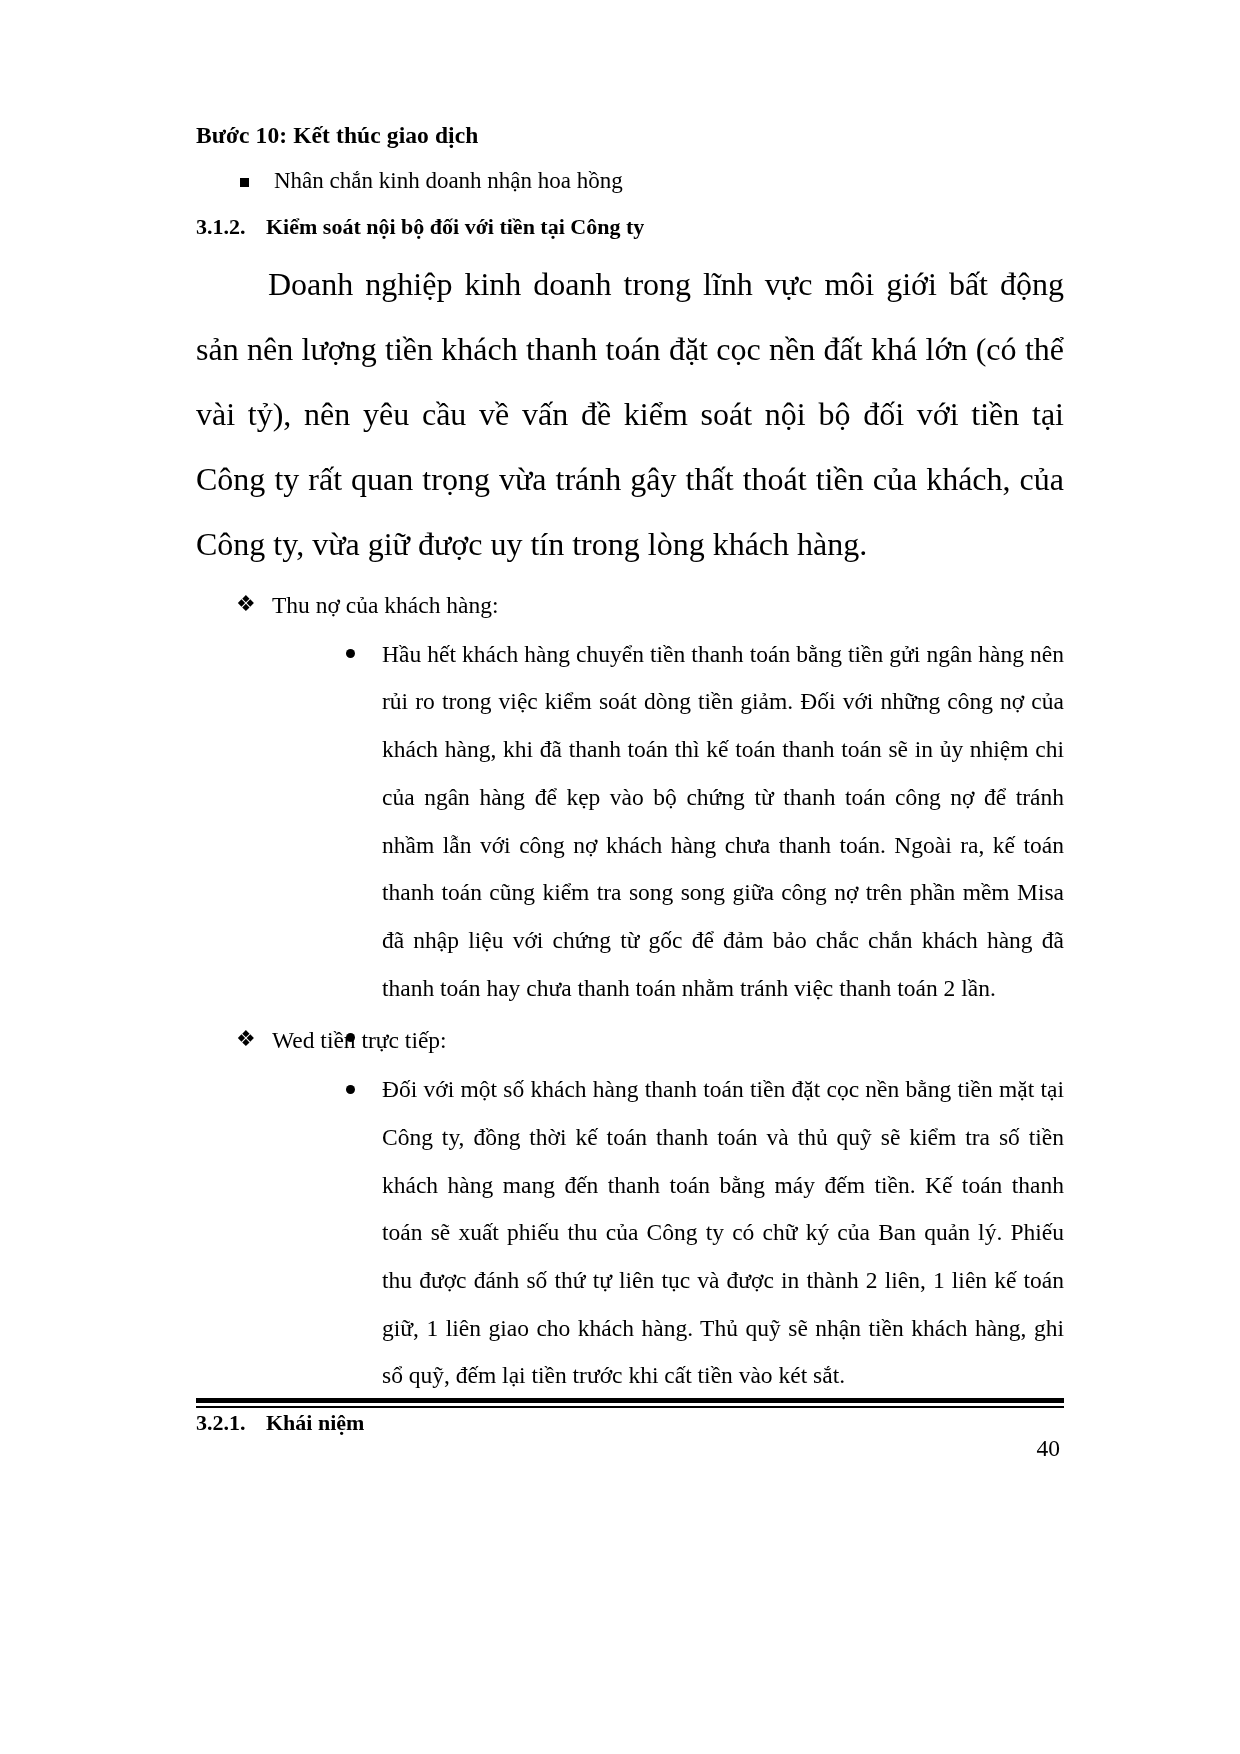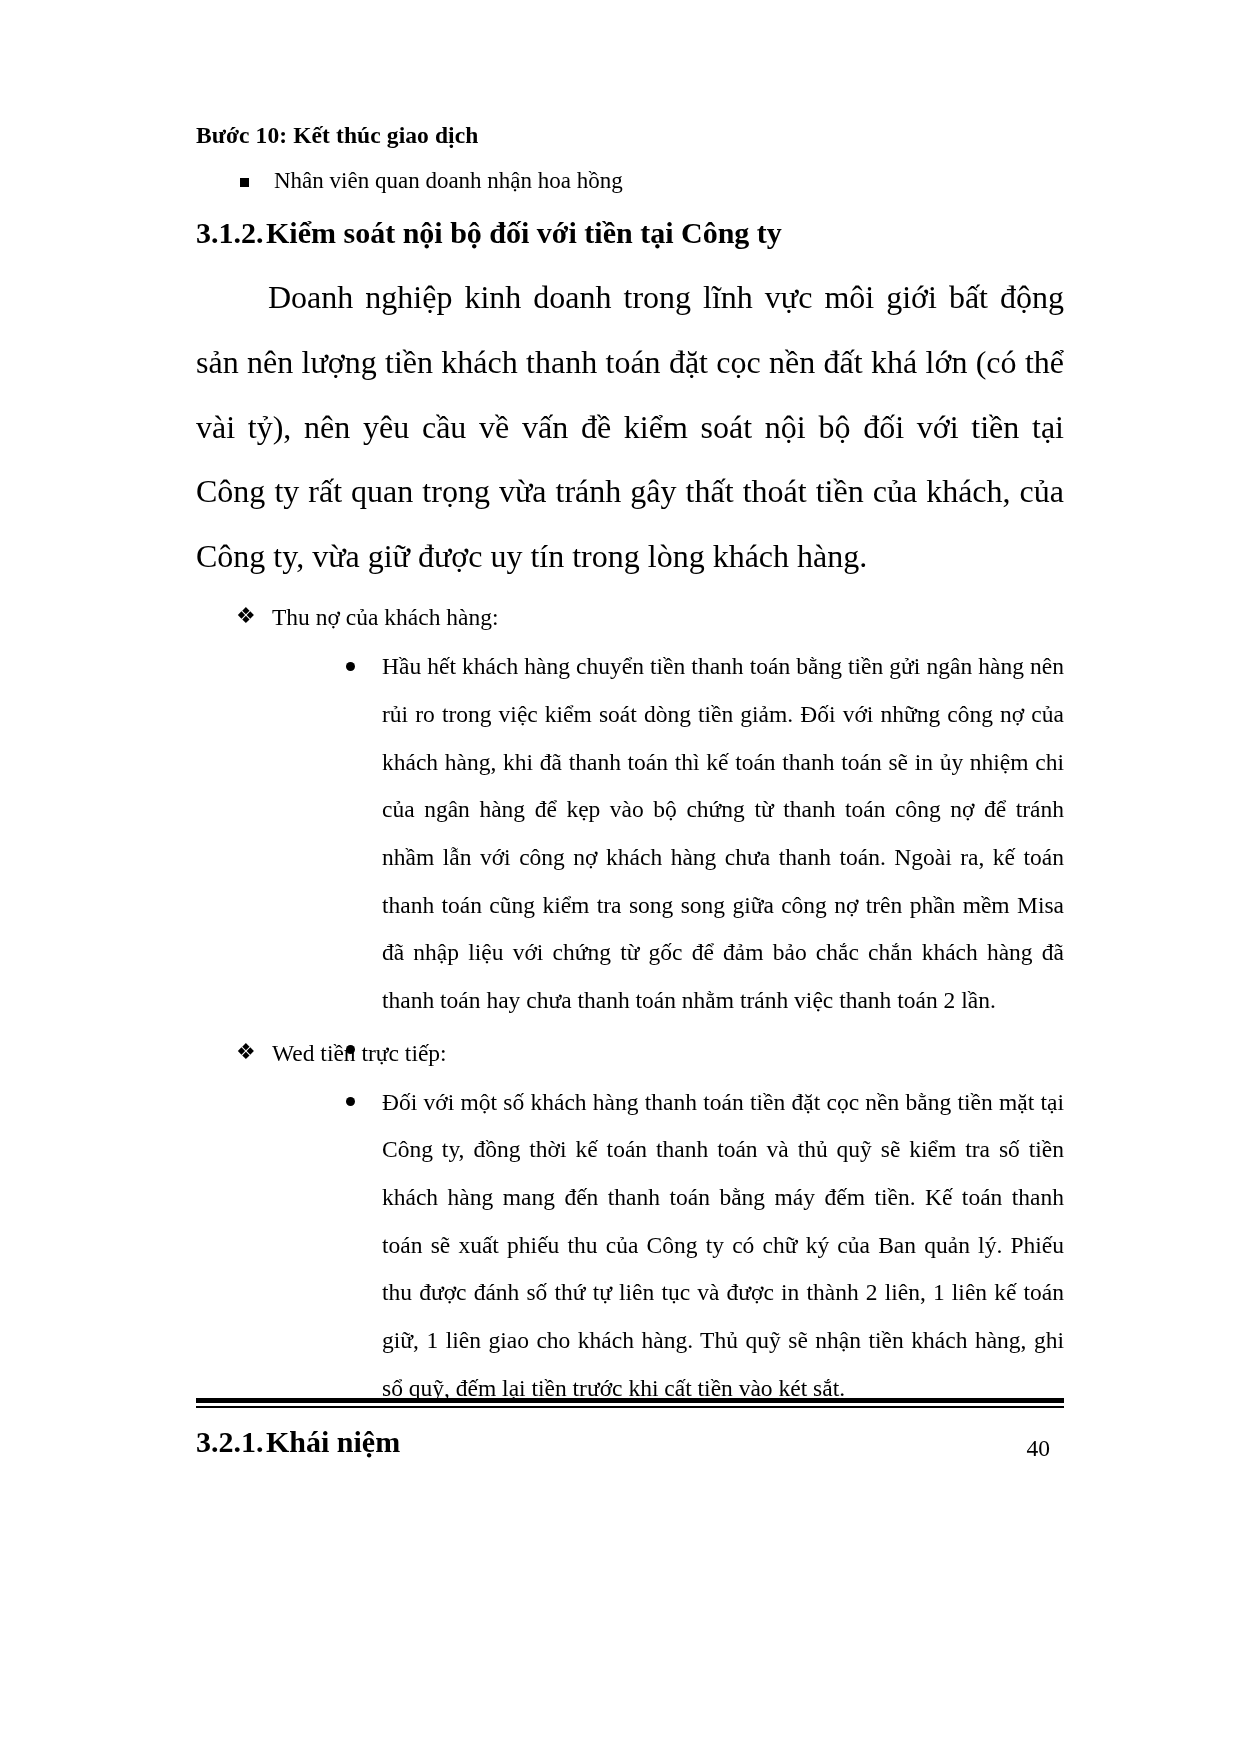--- a/index.html
+++ b/index.html
@@ -27,21 +27,21 @@
   
   .step-heading {
     font-weight: bold;
     font-size: 23.5px;
     line-height: 1.5;
     letter-spacing: 0.1px;
     margin: 0 0 6px 0;
   }
   .num-heading {
     font-weight: bold;
-    font-size: 30px;
+    font-size: 22px;
     line-height: 1.55;
     margin: 6px 0 2px 0;
     display: flex;
     align-items: baseline;
   }
   .num-heading .num {
     width: 70px;
     flex: 0 0 70px;
   }
   .num-heading .htext {
@@ -143,21 +143,21 @@
   .footer-rule-gap {
     height: 3px;
   }
   .footer-rule-thin {
     height: 2px;
     background: #000;
     width: 100%;
   }
   .page-number {
     position: absolute;
-    left: 114px;
+    left: 124px;
     top: 1432px;
     width: 868px;
     text-align: right;
     font-size: 23.5px;
     line-height: 1.4;
   }
 </style>
 </head>
 <body>
 
@@ -166,21 +166,21 @@
   <div class="content">
 
     <div class="step-heading">Bước 10: Kết thúc giao dịch</div>
 
     <ul class="sq-list">
       <li class="sq-item">
         <span class="sq-marker"></span>
       </li>
       <li class="sq-item">
         <span class="sq-marker"></span>
-        <span>Nhân viên quan doanh nhận hoa hồng</span>
+        <span>Nhân chắn kinh doanh nhận hoa hồng</span>
       </li>
     </ul>
 
     <div class="num-heading">
       <span class="num">3.1.2.</span>
       <span class="htext">Kiểm soát nội bộ đối với tiền tại Công ty</span>
     </div>
 
     <p class="body-par">Doanh nghiệp kinh doanh trong lĩnh vực môi giới bất động sản nên lượng tiền khách thanh toán đặt cọc nền đất khá lớn (có thể vài tỷ), nên yêu cầu về vấn đề kiểm soát nội bộ đối với tiền tại Công ty rất quan trọng vừa tránh gây thất thoát tiền của khách, của Công ty, vừa giữ được uy tín trong lòng khách hàng.</p>
 

